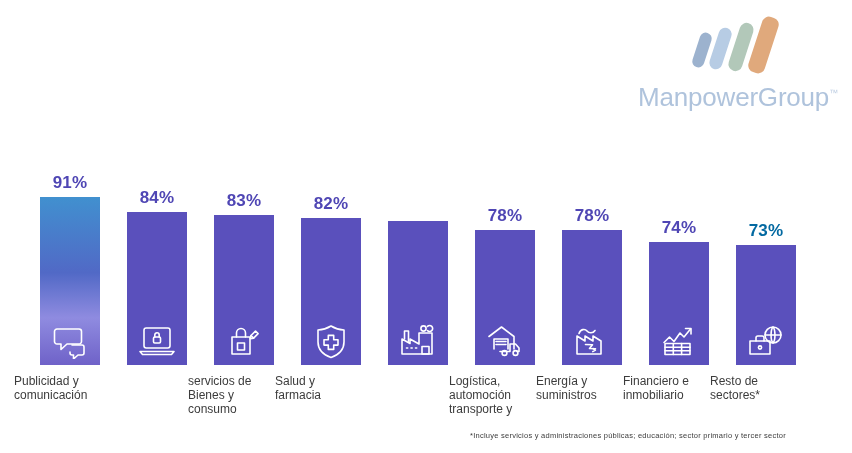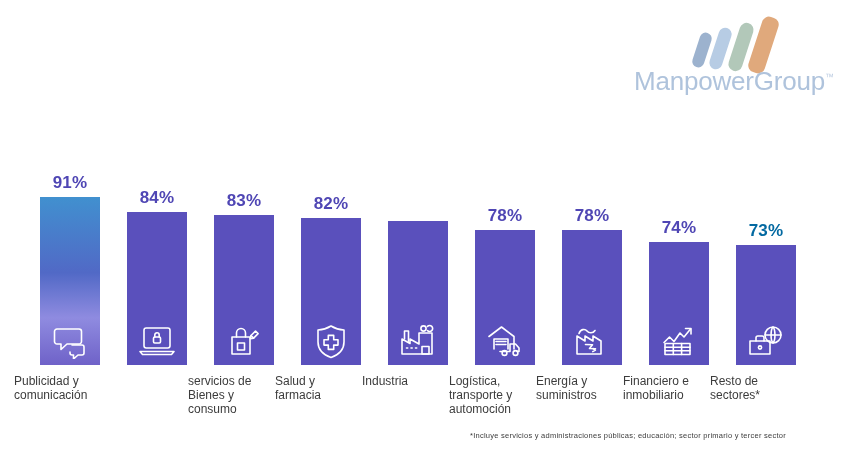--- a/index.html
+++ b/index.html
@@ -38,23 +38,23 @@
     transform-origin: center;
   }
   .logo-bar.b1 { left: 2px;  top: 16px; width: 12px; height: 36px; background: #9CB2CE; }
   .logo-bar.b2 { left: 20px; top: 11px; width: 13px; height: 43px; background: #B7CCE4; }
   .logo-bar.b3 { left: 40px; top: 6px;  width: 14px; height: 50px; background: #B2C8B9; }
   .logo-bar.b4 { left: 61px; top: 0px;  width: 17px; height: 58px; background: #E0A97C; }
 
   .logo-wordmark {
     position: absolute;
     left: 0;
-    top: 52px;
+    top: 68px;
     width: 100%;
-    text-align: left;
+    text-align: center;
     font-size: 26px;
     letter-spacing: -0.2px;
     color: #AFC3DC;
     font-family: "Liberation Sans", sans-serif;
     white-space: nowrap;
   }
   .logo-tm {
     font-size: 9px;
     vertical-align: super;
     color: #BDCDE2;
@@ -214,44 +214,41 @@
        <path d="M4 31V16l8 4.5V16l9 5V10h13v21z"></path>
        <path d="M6.5 16V8h4v10.2"></path>
        <circle cx="25.5" cy="5.5" r="2.6"></circle>
        <path d="M29.5 7.6a3 3 0 1 0 0-4.2"></path>
        <path d="M8.5 25h1.2M13 25h1.2M17.5 25h1.2"></path>
        <rect x="24" y="23.5" width="7" height="7.5"></rect>
      </g>
           </svg>
         </div>
       </div>
-      <div class="bar-label" style="top: 374px;">
-        <div>Industria</div>
-      </div>
     </div>
     <div class="bar-group" style="left: 475px; width: 60px; top: 0px; height: 453px;">
       <div class="bar-value" style="top: 206px; color: rgb(79, 70, 180);">78%</div>
       <div class="bar-rect" style="top: 230px; height: 135px; width: 60px; background: rgb(90, 80, 188);">
         <div class="bar-icon">
           <svg viewBox="0 0 40 36">
             <g fill="none" stroke="#ffffff" stroke-width="1.6" stroke-linecap="round" stroke-linejoin="round">
        <path d="M4 13.5L16.5 4 29 13.5V26"></path>
        <path d="M9 26V16h14v10"></path>
        <path d="M11 18.5h10M11 21.5h10"></path>
        <path d="M15 28.5h10v-7.5h5.5l3.5 4v3.5h-2"></path>
        <circle cx="19.5" cy="30" r="2.4"></circle>
        <circle cx="30.5" cy="30" r="2.4"></circle>
      </g>
           </svg>
         </div>
       </div>
       <div class="bar-label" style="top: 374px;">
         <div>Logística,</div>
+        <div>automoción</div>
         <div>transporte y</div>
-        <div>automoción</div>
       </div>
     </div>
     <div class="bar-group" style="left: 562px; width: 60px; top: 0px; height: 453px;">
       <div class="bar-value" style="top: 206px; color: rgb(79, 70, 180);">78%</div>
       <div class="bar-rect" style="top: 230px; height: 135px; width: 60px; background: rgb(90, 80, 188);">
         <div class="bar-icon">
           <svg viewBox="0 0 40 36">
             <g fill="none" stroke="#ffffff" stroke-width="1.6" stroke-linecap="round" stroke-linejoin="round">
        <path d="M5 31V13l8 5V13l8 5V13l8 5v13z"></path>
        <path d="M7 10.5c1.5-4.5 6-5 8-2.5s6 2.5 8-.5"></path>

